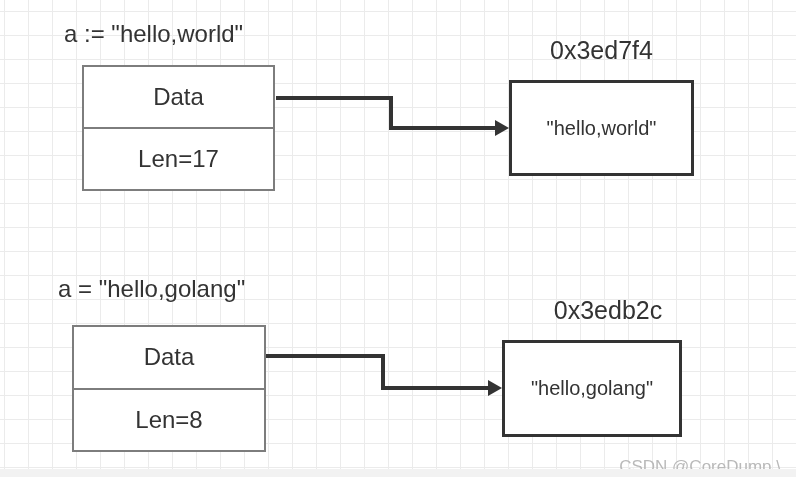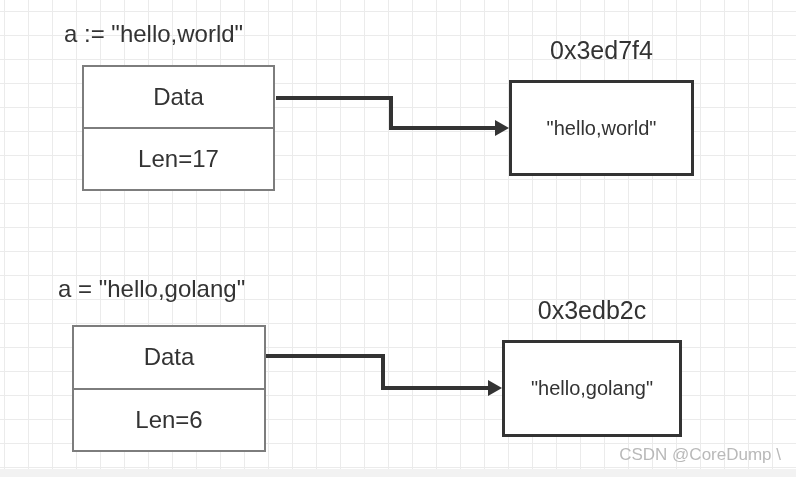--- a/index.html
+++ b/index.html
@@ -98,28 +98,28 @@
   <div class="abs arrow-head" style="left:495px; top:120px;"></div>
 
   <div class="abs addr-label" style="left:509px; top:36px; width:185px;">0x3ed7f4</div>
 
   <div class="abs value-box" style="left:509px; top:80px; width:185px; height:96px;">"hello,world"</div>
 
   <div class="abs section-title" style="left:58px; top:275px;">a = "hello,golang"</div>
 
   <div class="abs struct-box" style="left:72px; top:325px; width:194px; height:127px;">
     <div class="struct-cell top">Data</div>
-    <div class="struct-cell">Len=6</div>
+    <div class="struct-cell">Len=8</div>
   </div>
 
   <div class="abs arrow-seg" style="left:266px; top:354px; width:119px; height:4px;"></div>
   <div class="abs arrow-seg" style="left:381px; top:354px; width:4px; height:36px;"></div>
   <div class="abs arrow-seg" style="left:381px; top:386px; width:107px; height:4px;"></div>
   <div class="abs arrow-head" style="left:488px; top:380px;"></div>
 
-  <div class="abs addr-label" style="left:502px; top:296px; width:180px;">0x3edb2c</div>
+  <div class="abs addr-label" style="left:518px; top:296px; width:180px;">0x3edb2c</div>
 
   <div class="abs value-box" style="left:502px; top:340px; width:180px; height:97px;">"hello,golang"</div>
 
-  <div class="abs watermark" style="right:15px; top:445px;margin-left:36px;">CSDN @CoreDump \</div>
+  <div class="abs watermark" style="right:15px; top:457px;margin-left:36px;">CSDN @CoreDump \</div>
 
   <div class="abs bottom-strip"></div>
 </div>
 
 </body></html>

